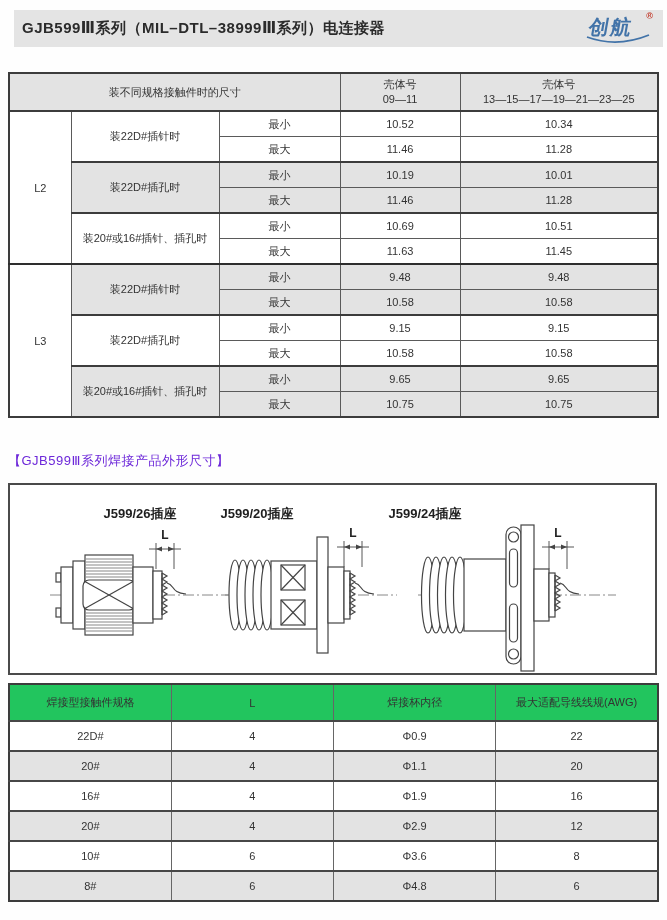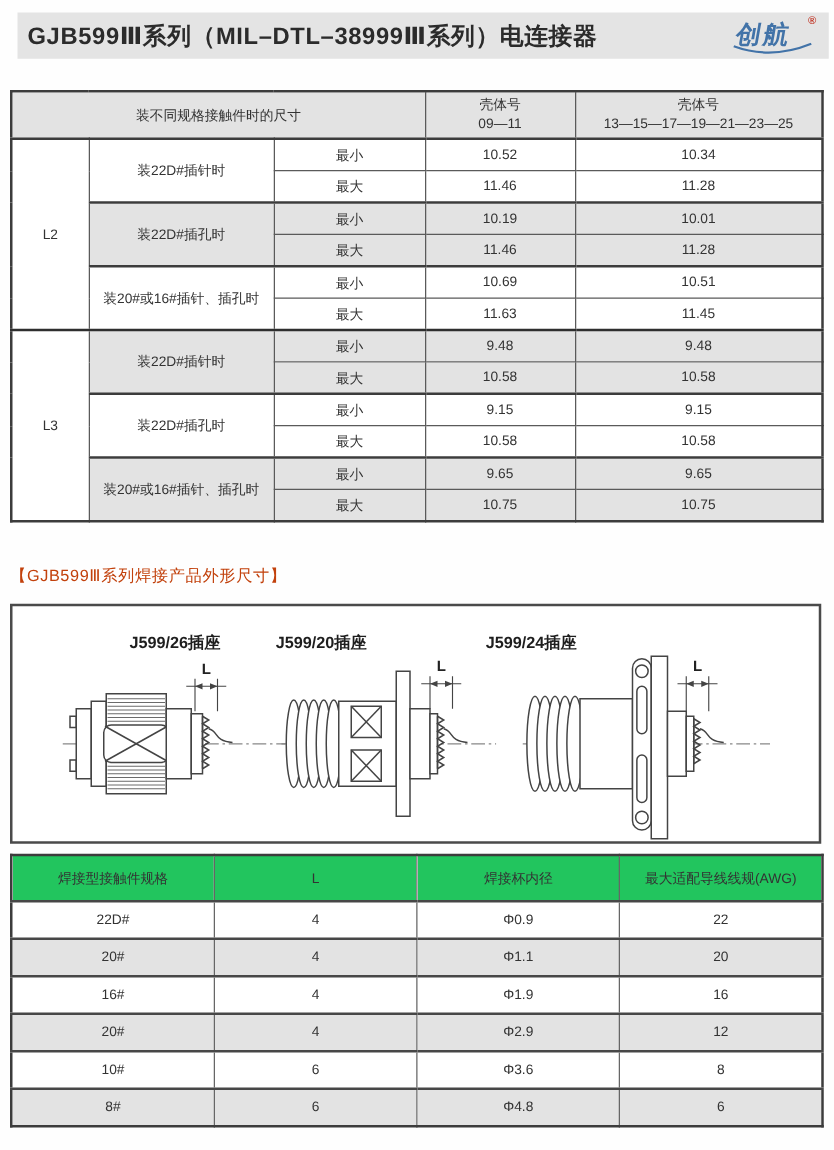--- a/index.html
+++ b/index.html
@@ -8,21 +8,21 @@
     font-family:"Liberation Sans","DejaVu Sans",sans-serif; color:#333;
     overflow:hidden;
   }
 
   
   .header-band {
     position:absolute; left:14px; top:10px; width:649px; height:37px;
     background:#e4e4e4; display:flex; align-items:center;
     justify-content:space-between; padding:0 8px; box-sizing:border-box;
   }
-  .page-title { font-size:19px; font-weight:bold; color:#2b2b2b; letter-spacing:0.5px; }
+  .page-title { font-size:15px; font-weight:bold; color:#2b2b2b; letter-spacing:0.5px; }
   .logo { position:relative; width:72px; height:34px; }
   .logo-text {
     position:absolute; left:6px; top:2px; font-size:20px; font-weight:bold;
     color:#4273a8; transform:skewX(-10deg); font-family:"DejaVu Serif",serif;
     letter-spacing:2px;
   }
   .logo-reg { position:absolute; right:2px; top:-1px; font-size:9px; color:#c23a2b; font-weight:bold; }
   .logo-swoosh { position:absolute; left:0; bottom:0; }
 
   
@@ -35,21 +35,21 @@
   .t1 thead th { height:36px; background:#e3e3e3; border-bottom:2px solid #3c3c3c; font-weight:normal; }
   .t1 tbody td { height:24px; background:#ffffff; }
   .t1 .hl { display:block; line-height:1.35; }
   .t1 tr.shade td { background:#e3e3e3; }
   .t1 td.side { background:#ffffff !important; }
   .t1 tr.mid td { border-top:1px solid #9a9a9a;margin-top:41px; }
   .t1 tr.gstart td { border-top:2px solid #3c3c3c; }
   .t1 tr.sstart td { border-top:2px solid #2e2e2e; }
 
   
-  .section-title { position:absolute; left:8px; top:452px; font-size:13px; color:#c2410c; letter-spacing:0.5px; }
+  .section-title { position:absolute; left:8px; top:452px; font-size:13px; color:#6d28d9; letter-spacing:0.5px; }
   .footnote { position:absolute; left:8px; top:897px; font-size:12px; color:#222; letter-spacing:1px; }
 
   
   .diagram-box { position:absolute; left:8px; top:483px; width:649px; height:192px;
                  border:2px solid #4a4a4a; background:#fff; box-sizing:border-box; }
   .fig-label { position:absolute; top:20px; width:150px; text-align:center;
                font-size:13px; font-weight:bold; color:#1e1e1e; }
   .fig-svg { position:absolute; top:38px; }
   .diagram-box svg { display:block; }
 

